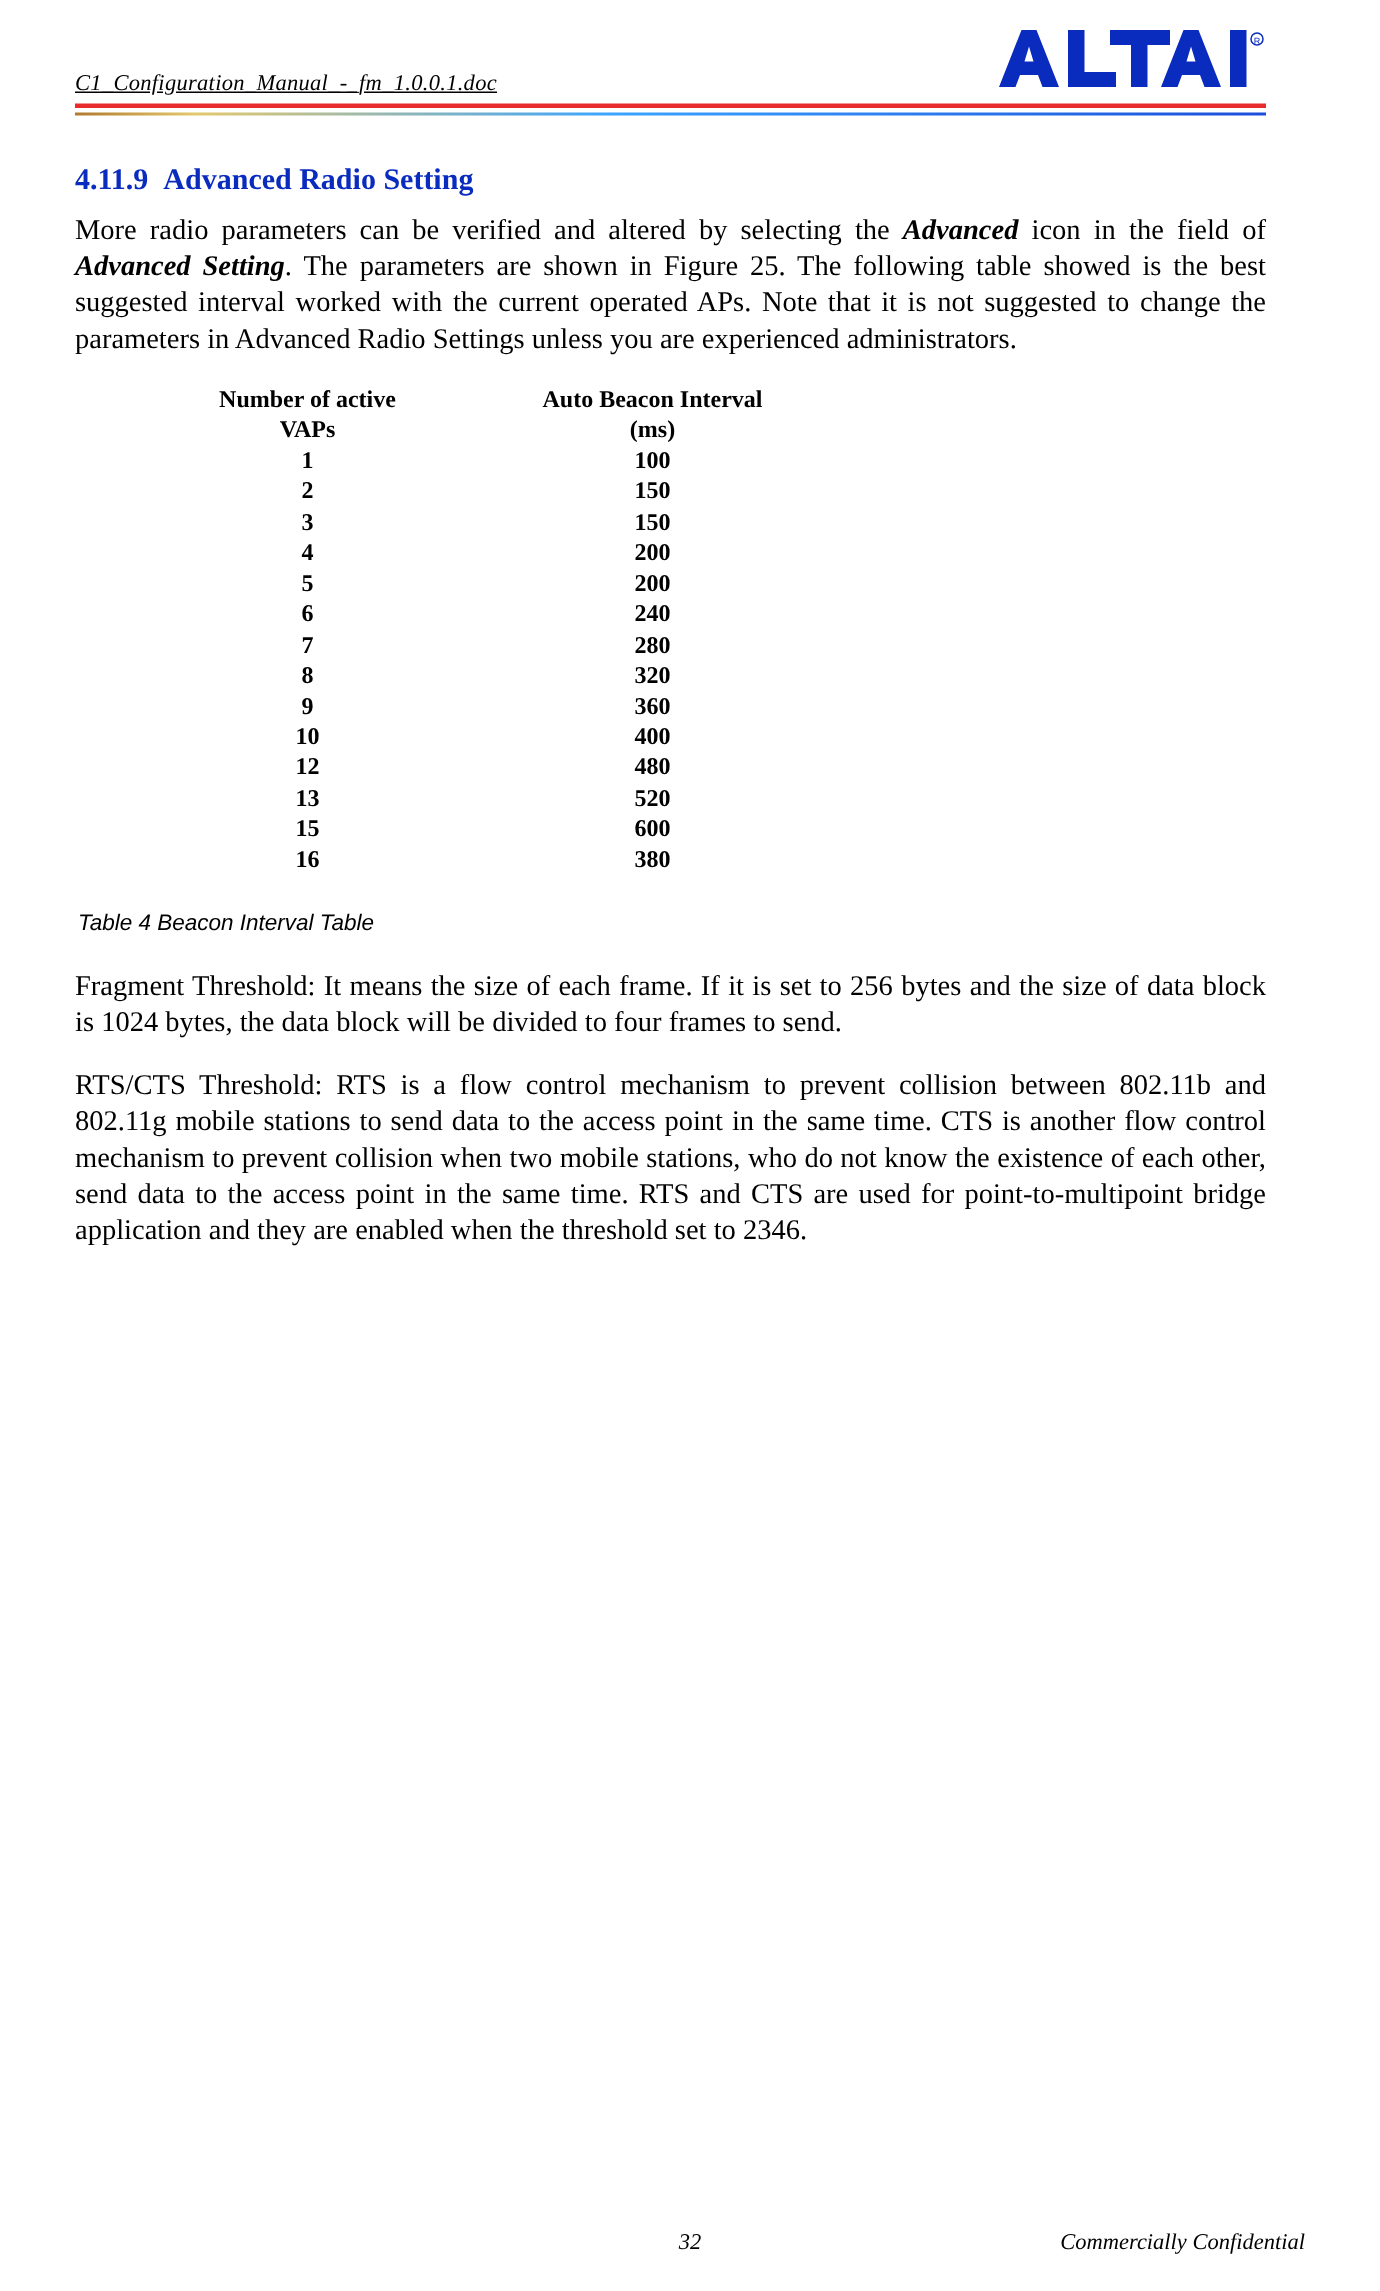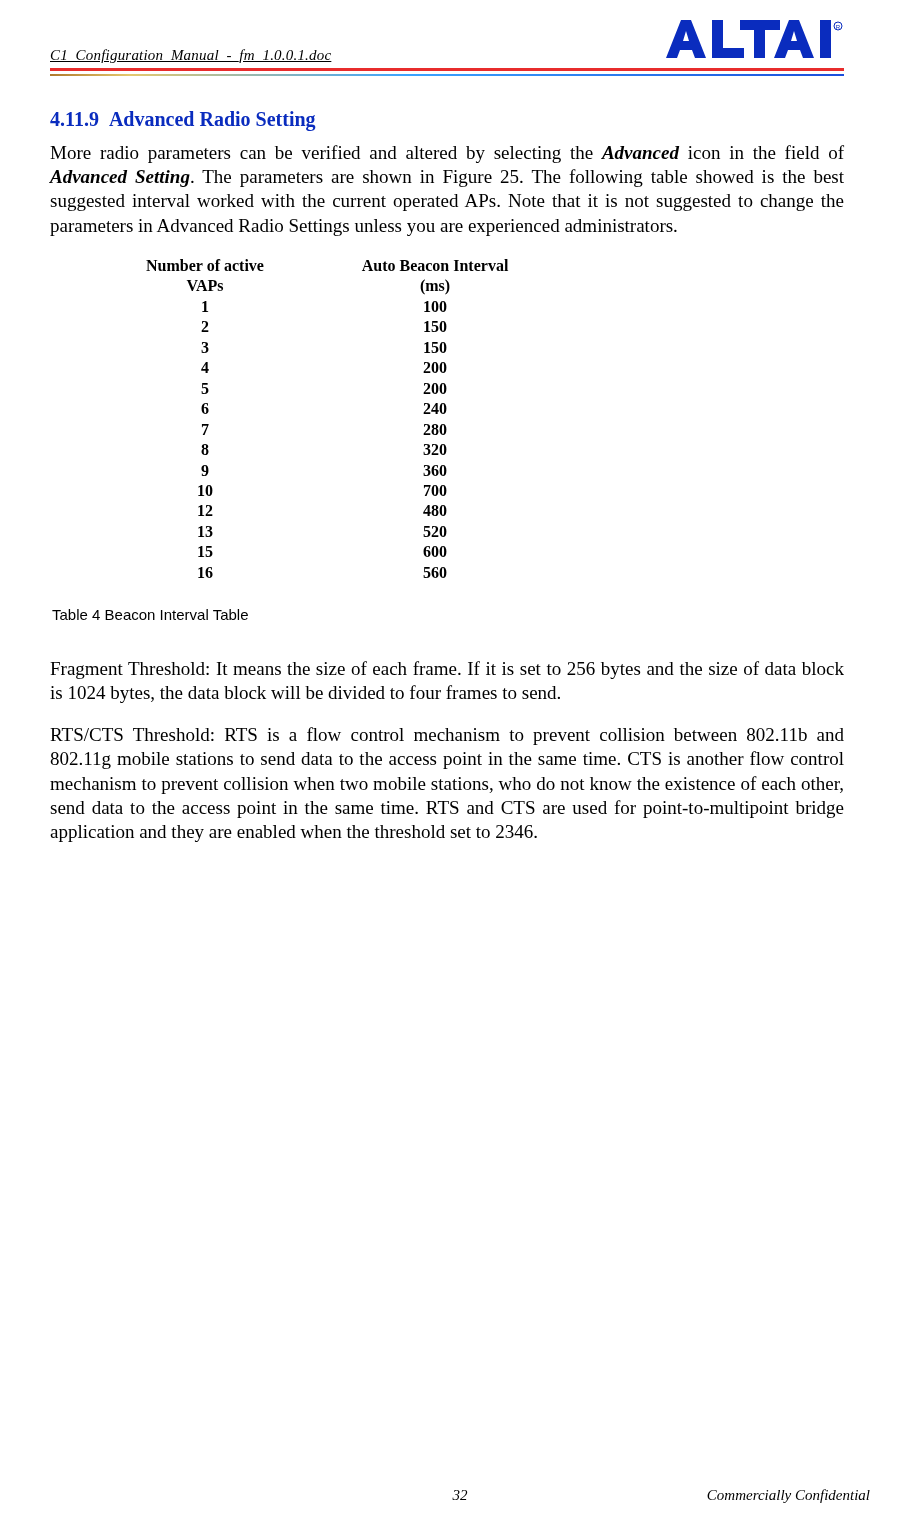--- a/index.html
+++ b/index.html
@@ -94,21 +94,22 @@
     }
     table.beacon th.col1 {
       width: 200px;
     }
     table.beacon th.col2 {
       width: 220px;
     }
     .table-caption {
       font-family: Arial, Helvetica, sans-serif;
       font-size: 15px;
-      margin: 22px 0 32px 2px;
+      font-style: italic;
+      margin: 22px 0 20px 2px;
     }
     .footer {
       position: absolute;
       left: 50px;
       right: 50px;
       bottom: 40px;
       display: flex;
       justify-content: center;
       font-size: 15px;
     }
@@ -200,37 +201,37 @@
           <tr>
             <td class="col1">8</td>
             <td class="col2">320</td>
           </tr>
           <tr>
             <td class="col1">9</td>
             <td class="col2">360</td>
           </tr>
           <tr>
             <td class="col1">10</td>
-            <td class="col2">700</td>
+            <td class="col2">400</td>
           </tr>
           <tr>
             <td class="col1">12</td>
             <td class="col2">480</td>
           </tr>
           <tr>
             <td class="col1">13</td>
             <td class="col2">520</td>
           </tr>
           <tr>
             <td class="col1">15</td>
             <td class="col2">600</td>
           </tr>
           <tr>
             <td class="col1">16</td>
-            <td class="col2">560</td>
+            <td class="col2">380</td>
           </tr>
         </tbody>
     </table>
 
     <div class="table-caption">Table 4    Beacon Interval Table</div>
 
     <p class="body-para">Fragment Threshold: It means the size of each frame. If it is set to 256 bytes and the size of data block is 1024 bytes, the data block will be divided to four frames to send.</p>
 
     <p class="body-para">RTS/CTS Threshold: RTS is a flow control mechanism to prevent collision between 802.11b and 802.11g mobile stations to send data to the access point in the same time. CTS is another flow control mechanism to prevent collision when two mobile stations, who do not know the existence of each other, send data to the access point in the same time. RTS and CTS are used for point-to-multipoint bridge application and they are enabled when the threshold set to 2346.</p>
   </div>

